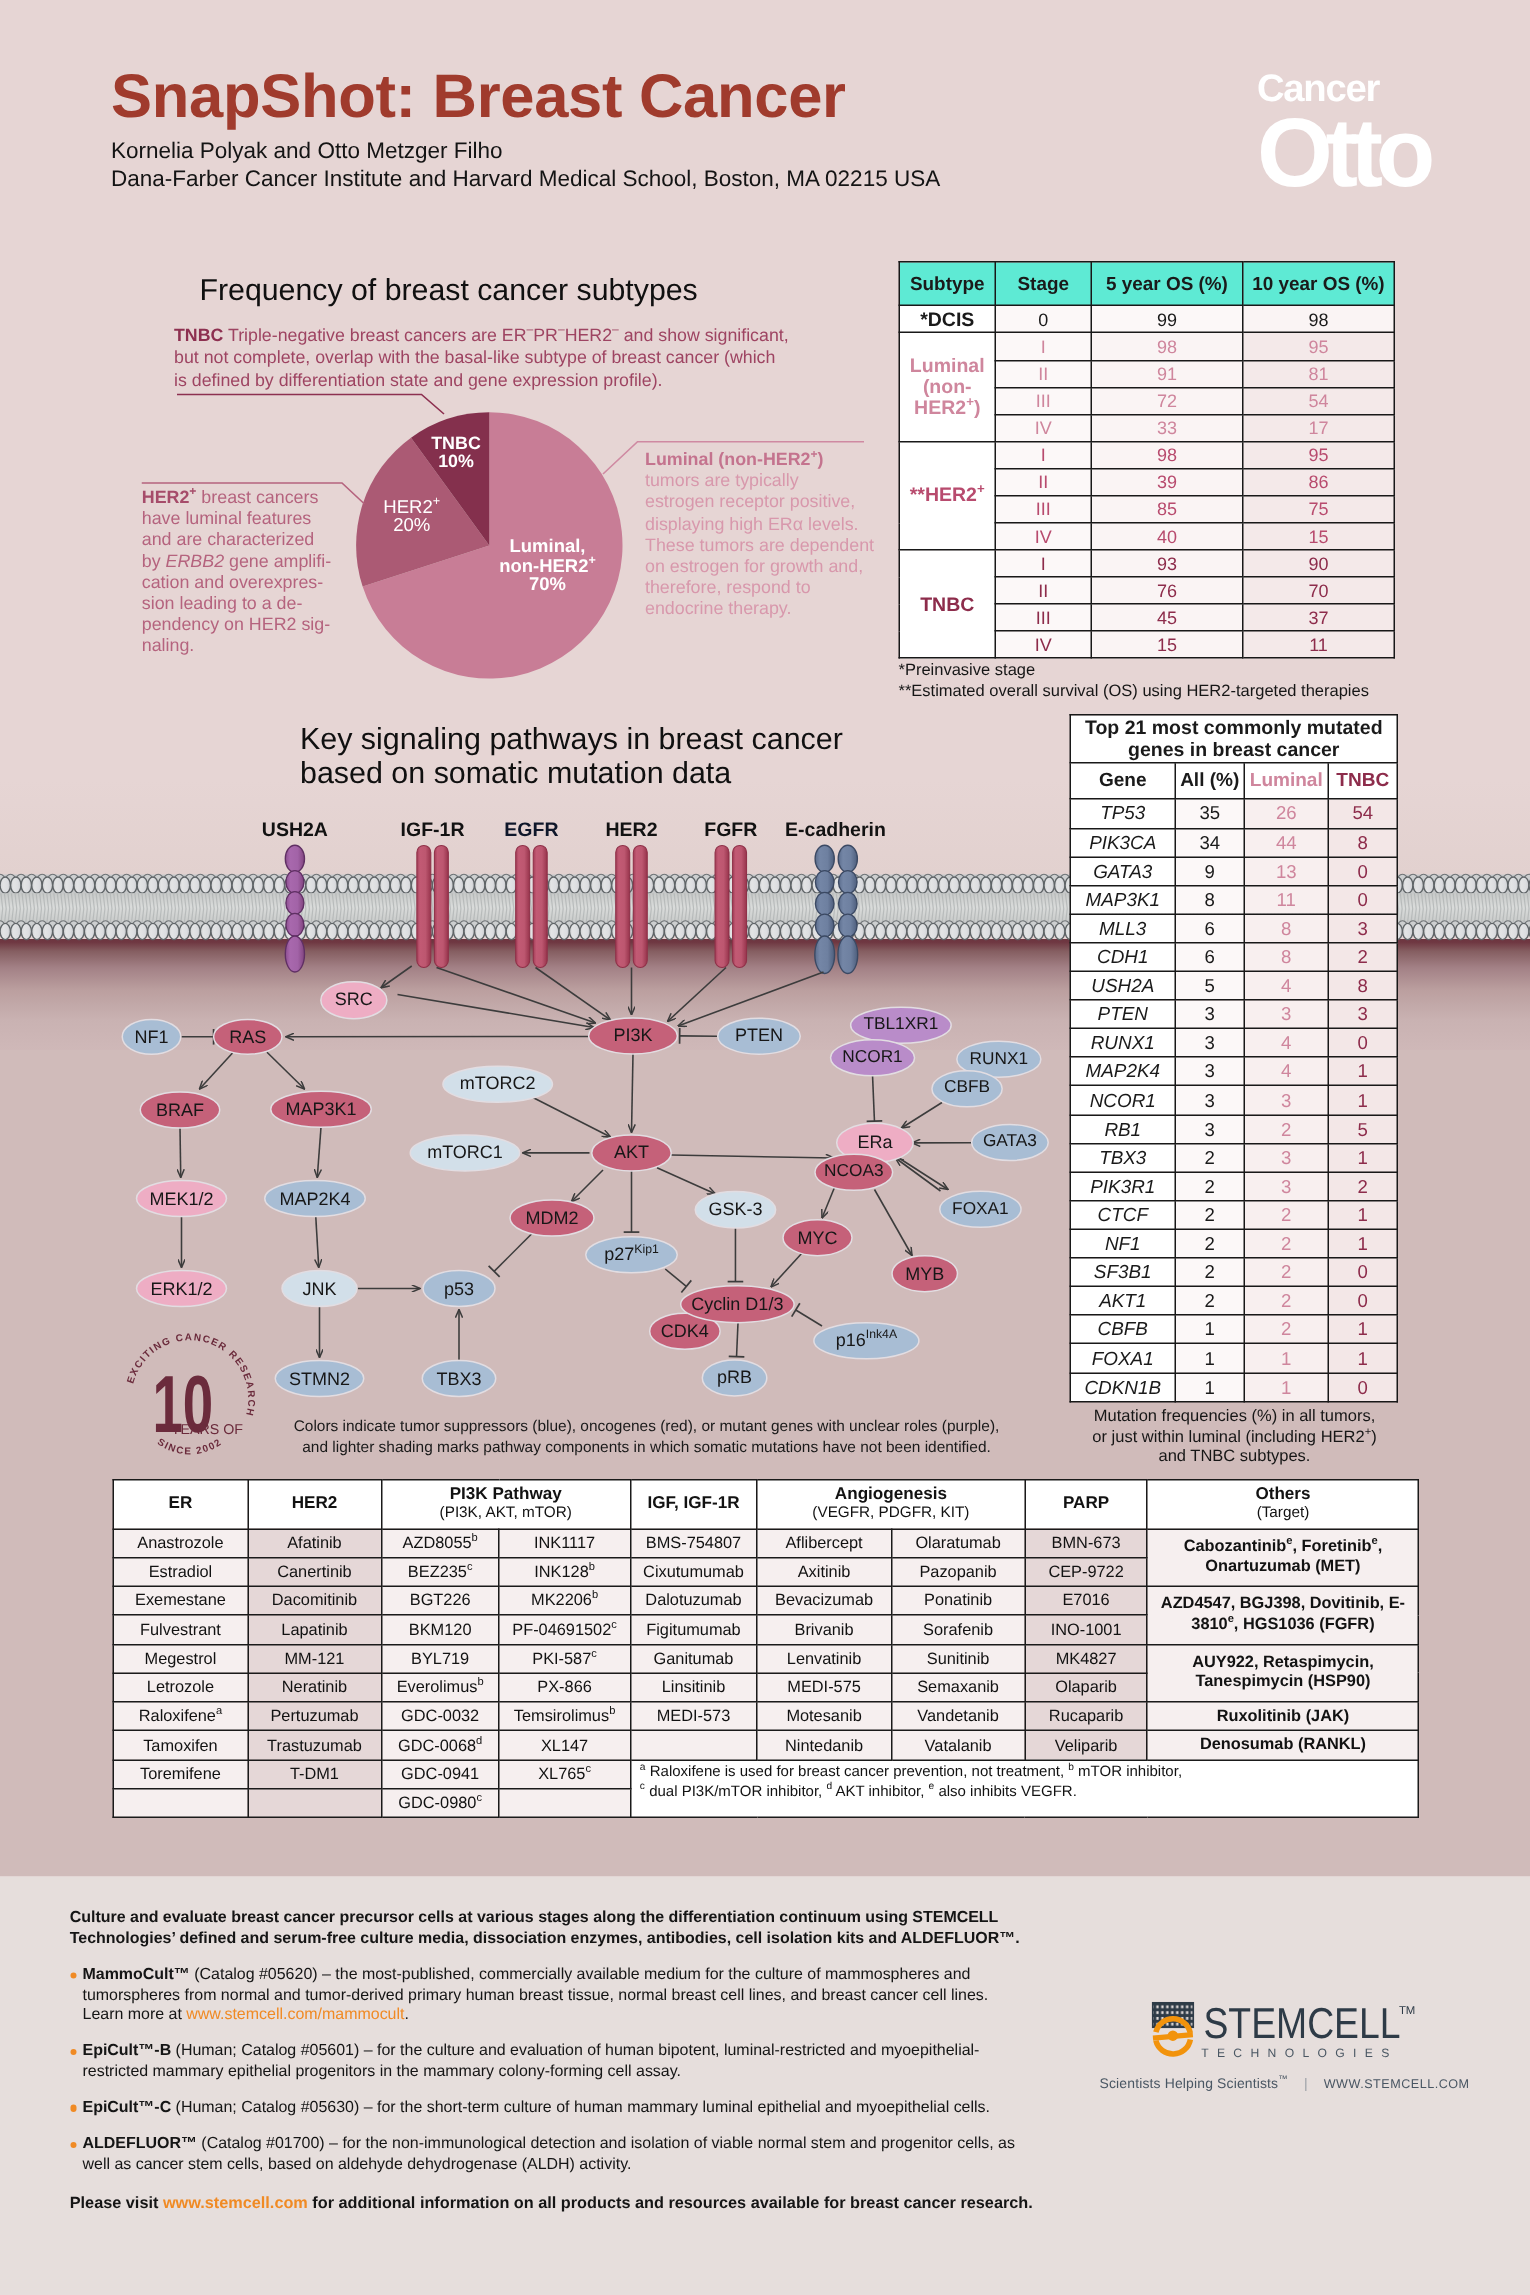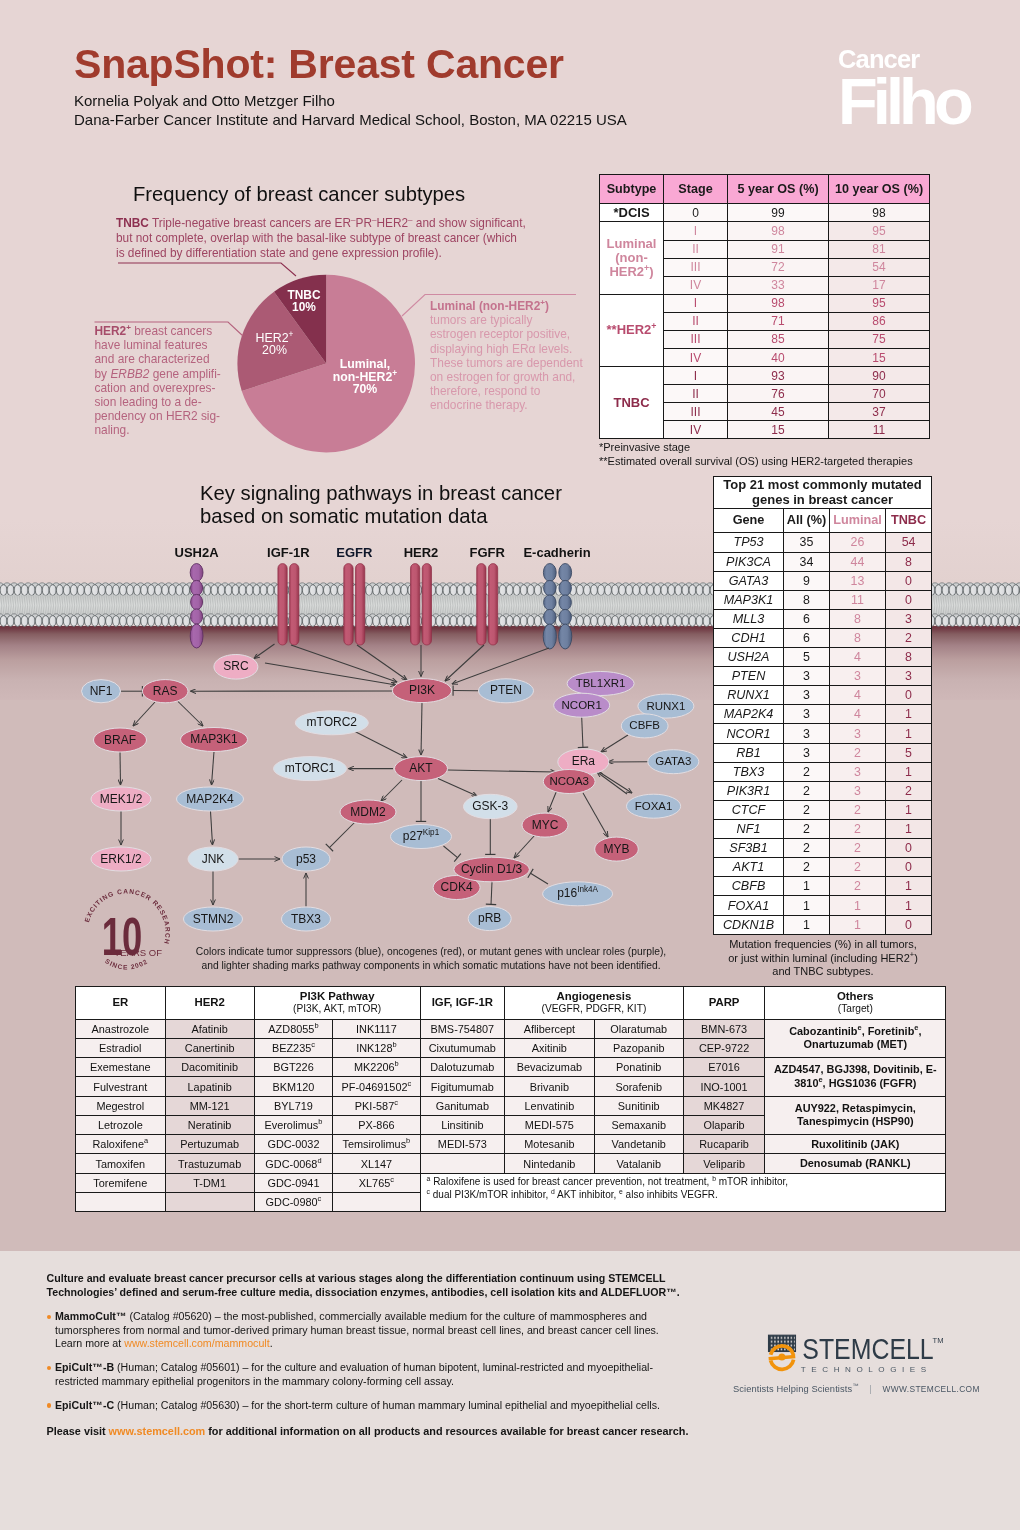--- a/index.html
+++ b/index.html
@@ -24,21 +24,21 @@
   #ccLogo .cc1{font-size:25.5px;font-weight:bold;letter-spacing:-0.85px;line-height:26px;}
   #ccLogo .cc2{font-size:65px;font-weight:bold;letter-spacing:-4.9px;line-height:59px;}
 
   
   .sechead{font-size:20px;font-weight:normal;color:#101010;text-align:left;line-height:25px;}
 
   
   #osTable{left:599px;top:174px;width:331px;border-collapse:collapse;table-layout:fixed;}
   #osTable td,#osTable th{border:1.4px solid #181818;text-align:center;font-size:12px;
       color:#1a1a1a;padding:0;height:18.08px;background:#fbf5f5;box-sizing:border-box;}
-  #osTable th{font-weight:bold;background:#f9a8d4;height:29.4px;font-size:12.6px;}
+  #osTable th{font-weight:bold;background:#5eead4;height:29.4px;font-size:12.6px;}
   #osTable td.sub{background:#fff;font-weight:bold;font-size:13px;line-height:14px;}
   #osTable td.c-lum{color:#cf869d;}
   #osTable td.c-her{color:#b84b6e;}
   #osTable td.c-tnb{color:#8d2c4b;}
   #osTable td.z1{background:#faf4f4;}
   #osTable td.z2{background:#f4e9e9;margin-top:13px;}
   #osTable td.zw{background:#fcf8f8;}
   #osnote{left:599px;top:441px;font-size:11px;color:#161616;line-height:13.6px;}
 
   
@@ -901,21 +901,21 @@
     <div>Colors indicate tumor suppressors (blue), oncogenes (red), or mutant genes with unclear roles (purple),</div>
     <div>and lighter shading marks pathway components in which somatic mutations have not been identified.</div>
   </div>  
     <div class="abs" id="title">SnapShot: Breast Cancer</div>
   <div class="abs" id="authors">
     <div>Kornelia Polyak and Otto Metzger Filho</div>
     <div>Dana-Farber Cancer Institute and Harvard Medical School, Boston, MA 02215 USA</div>
   </div>
   <div class="abs" id="ccLogo">
     <div class="cc1">Cancer</div>
-    <div class="cc2">Filho</div>
+    <div class="cc2">Otto</div>
   </div>
 
   <table class="abs" id="osTable">
     <tbody>
         <tr>
       <th style="width:64px">Subtype</th>
       <th style="width:64px">Stage</th>
       <th style="width:101px">5 year OS (%)</th>
       <th style="width:101px">10 year OS (%)</th>
     </tr>
@@ -947,21 +947,21 @@
       <td class="z2 c-lum">17</td>
     </tr>
     <tr>
       <td class="sub c-her" rowspan="4">**HER2<sup>+</sup></td>
       <td class="zw c-her">I</td>
       <td class="z1 c-her">98</td>
       <td class="z2 c-her">95</td>
     </tr>
     <tr>
       <td class="zw c-her">II</td>
-      <td class="z1 c-her">71</td>
+      <td class="z1 c-her">39</td>
       <td class="z2 c-her">86</td>
     </tr>
     <tr>
       <td class="zw c-her">III</td>
       <td class="z1 c-her">85</td>
       <td class="z2 c-her">75</td>
     </tr>
     <tr>
       <td class="zw c-her">IV</td>
       <td class="z1 c-her">40</td>
@@ -1292,20 +1292,21 @@
     <text x="36" y="72" font-family="Liberation Sans, sans-serif" font-size="9.5" fill="#6b2b3c">YEARS OF</text>
   </svg>
   <div class="abs" id="sc">
     <div class="intro">
       <div>Culture and evaluate breast cancer precursor cells at various stages along the differentiation continuum using STEMCELL</div>
       <div>Technologies’ defined and serum-free culture media, dissociation enzymes, antibodies, cell isolation kits and ALDEFLUOR™.</div>
     </div>
     <div class="bul"><span class="dot"></span><b>MammoCult™</b><span> (Catalog #05620) – the most-published, commercially available medium for the culture of mammospheres and tumorspheres from normal and tumor-derived primary human breast tissue, normal breast cell lines, and breast cancer cell lines. Learn more at </span><span class="lnk">www.stemcell.com/mammocult</span><span>.</span></div>
     <div class="bul"><span class="dot"></span><b>EpiCult™-B</b><span> (Human; Catalog #05601) – for the culture and evaluation of human bipotent, luminal-restricted and myoepithelial-restricted mammary epithelial progenitors in the mammary colony-forming cell assay.</span><span></span></div>
     <div class="bul"><span class="dot"></span><b>EpiCult™-C</b><span> (Human; Catalog #05630) – for the short-term culture of human mammary luminal epithelial and myoepithelial cells.</span><span></span></div>
+    <div class="bul"><span class="dot"></span><b>ALDEFLUOR™</b><span> (Catalog #01700) – for the non-immunological detection and isolation of viable normal stem and progenitor cells, as well as cancer stem cells, based on aldehyde dehydrogenase (ALDH) activity.</span><span></span></div>
     <div class="close"><span>Please visit </span><span class="lnk">www.stemcell.com</span><span> for additional information on all products and resources available for breast cancer research.</span></div>
   </div>  
     <div class="abs" id="scLogo">
     <svg width="192" height="50" viewBox="0 0 192 50" style="display:block">
       <defs>
         <pattern id="gridp" width="3.3" height="3.85" patternUnits="userSpaceOnUse">
           <rect width="3.3" height="3.85" fill="#2e3b47"></rect>
           <rect x="1.0" y="1.25" width="1.45" height="1.85" fill="#ece4e2"></rect>
         </pattern>
       </defs>

